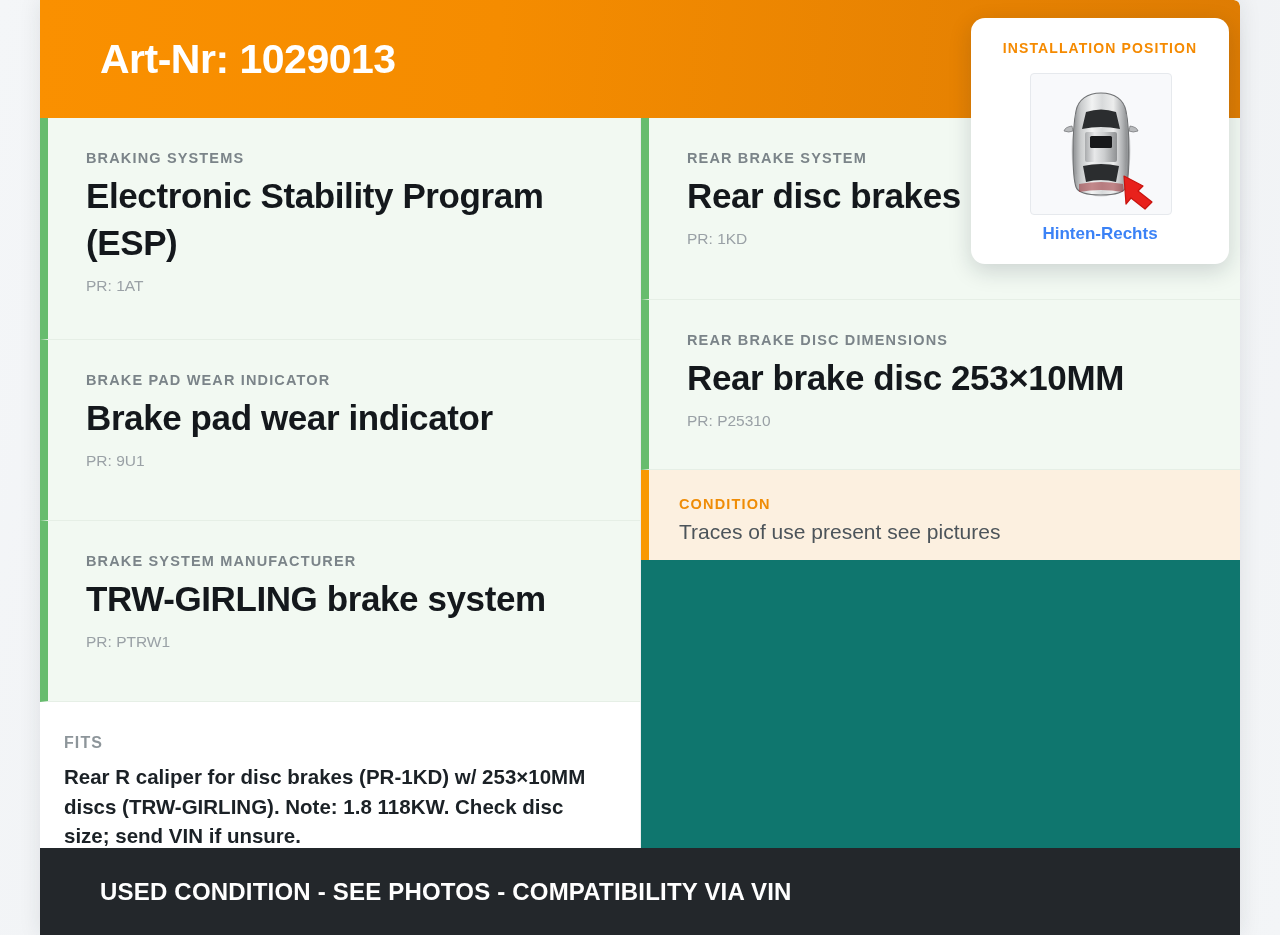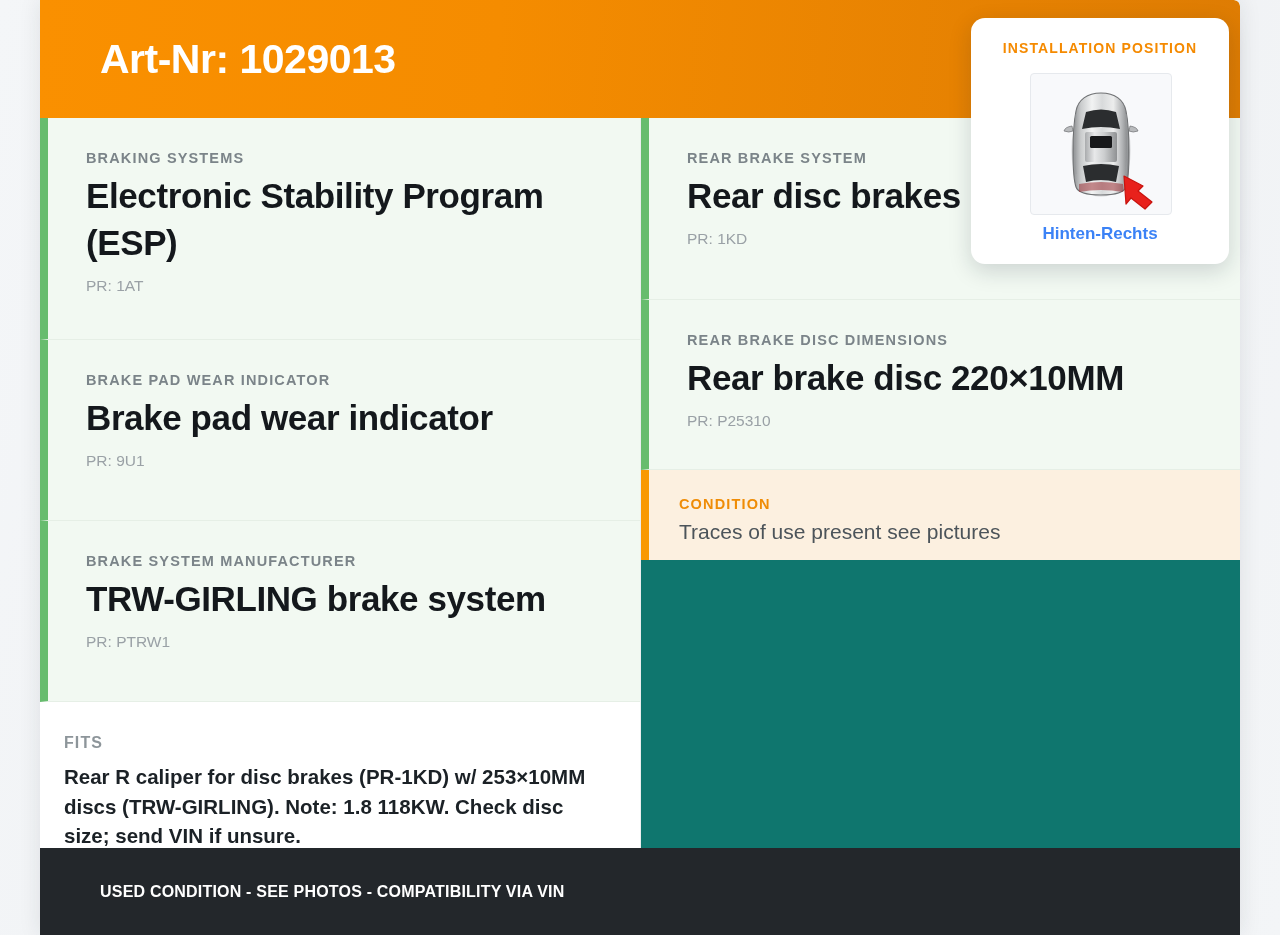--- a/index.html
+++ b/index.html
@@ -165,21 +165,21 @@
     width: 1200px;
     height: 87px;
     background: #23272b;
   }
   .footer-text {
     position: absolute;
     left: 60px;
     top: 50%;
     transform: translateY(-50%);
     color: #ffffff;
-    font-size: 16px;
+    font-size: 24px;
     font-weight: bold;
     letter-spacing: 0.2px;
     white-space: nowrap;
   }
 
   
   .install-card {
     position: absolute;
     left: 971px;
     top: 18px;
@@ -264,21 +264,21 @@
       <div class="col col-right">
 
         <div class="spec-row rrow-0">
           <div class="spec-label">REAR BRAKE SYSTEM</div>
           <div class="spec-value">Rear disc brakes</div>
           <div class="spec-pr">PR: 1KD</div>
         </div>
 
         <div class="spec-row rrow-1">
           <div class="spec-label">REAR BRAKE DISC DIMENSIONS</div>
-          <div class="spec-value">Rear brake disc 220×10MM</div>
+          <div class="spec-value">Rear brake disc 253×10MM</div>
           <div class="spec-pr">PR: P25310</div>
         </div>
 
         <div class="condition-row">
           <div class="condition-label">CONDITION</div>
           <div class="condition-text">Traces of use present see pictures</div>
         </div>
 
       </div>
     </div>

